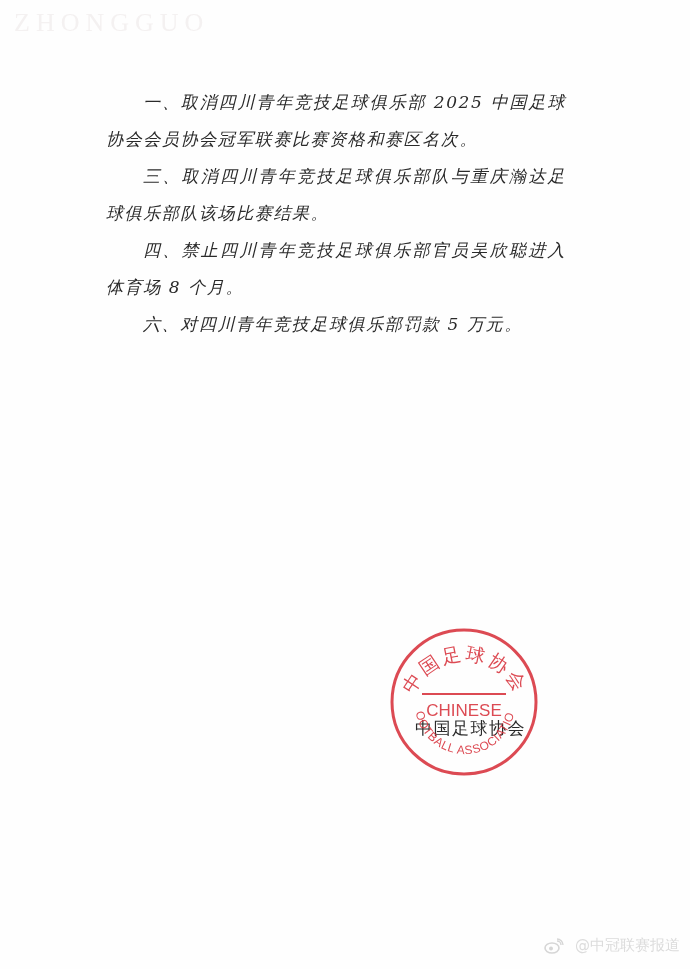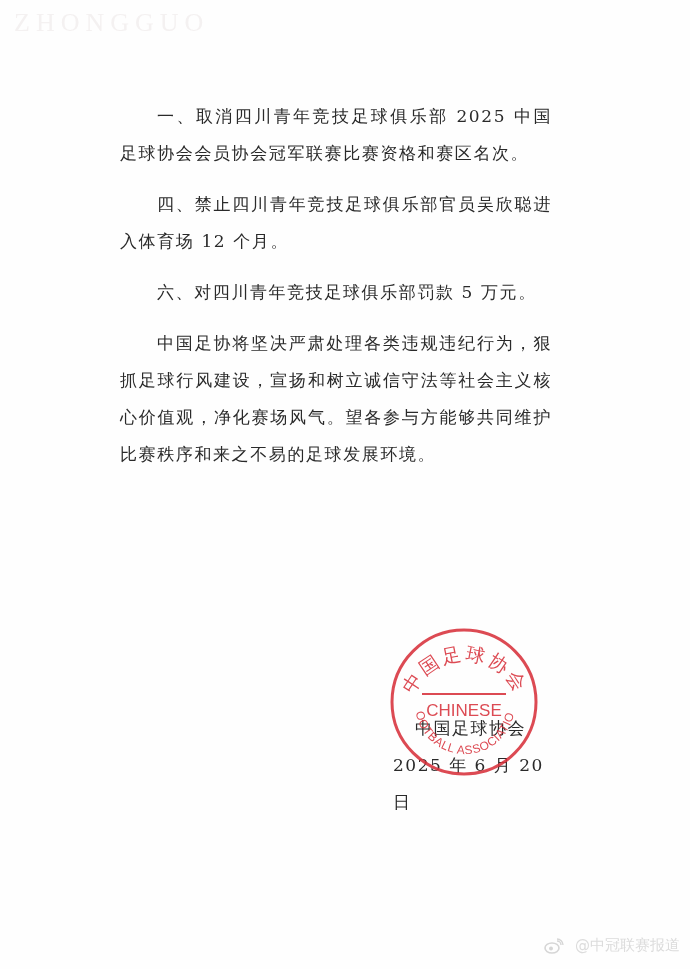--- a/index.html
+++ b/index.html
@@ -33,22 +33,23 @@
       position: absolute;
       left: 106px;
       top: 84px;
       width: 460px;
       font-size: 17px;
       line-height: 37px;
       letter-spacing: 1.6px;
       text-align: justify;
     }
     .para {
-      margin: 14px;
+      margin: 0;
       text-indent: 37px;
+      font-style: italic;
     }
     .signature {
       position: absolute;
       left: 393px;
       top: 710px;
       width: 160px;
       font-size: 17px;
       line-height: 37px;
       letter-spacing: 1.5px;
       color: #2a2a2a;
@@ -84,28 +85,27 @@
   </style>
 </head>
 <body>
 
 <div class="page">
 
   <div class="faint-header">ZHONGGUO</div>
 
   <div class="body-text">
     <p class="para">一、取消四川青年竞技足球俱乐部 2025 中国足球协会会员协会冠军联赛比赛资格和赛区名次。</p>
-    <p class="para">四、禁止四川青年竞技足球俱乐部官员吴欣聪进入体育场 12 个月。</p>
+    <p class="para">三、取消四川青年竞技足球俱乐部队与重庆瀚达足球俱乐部队该场比赛结果。</p>
+    <p class="para">四、禁止四川青年竞技足球俱乐部官员吴欣聪进入体育场 8 个月。</p>
     <p class="para">六、对四川青年竞技足球俱乐部罚款 5 万元。</p>
-    <p class="para">中国足协将坚决严肃处理各类违规违纪行为，狠抓足球行风建设，宣扬和树立诚信守法等社会主义核心价值观，净化赛场风气。望各参与方能够共同维护比赛秩序和来之不易的足球发展环境。</p>
   </div>
 
   <div class="signature">
     <div class="sig-org">中国足球协会</div>
-    <div>2025 年 6 月 20 日</div>
   </div>
 
   <svg class="stamp" viewBox="0 0 152 152" xmlns="http://www.w3.org/2000/svg">
     <defs>
       <path id="topArc" d="M 22 80 A 56 56 0 0 1 132 80"></path>
       <path id="bottomArc" d="M 28 88 A 50 50 0 0 0 126 88"></path>
     </defs>
     <circle cx="76" cy="76" r="72" fill="none" stroke="#d8323c" stroke-width="3"></circle>
     <text font-family="DejaVu Serif, serif" font-size="19" fill="#d8323c" letter-spacing="3">
       <textPath href="#topArc" startOffset="50%" text-anchor="middle">中国足球协会</textPath>

